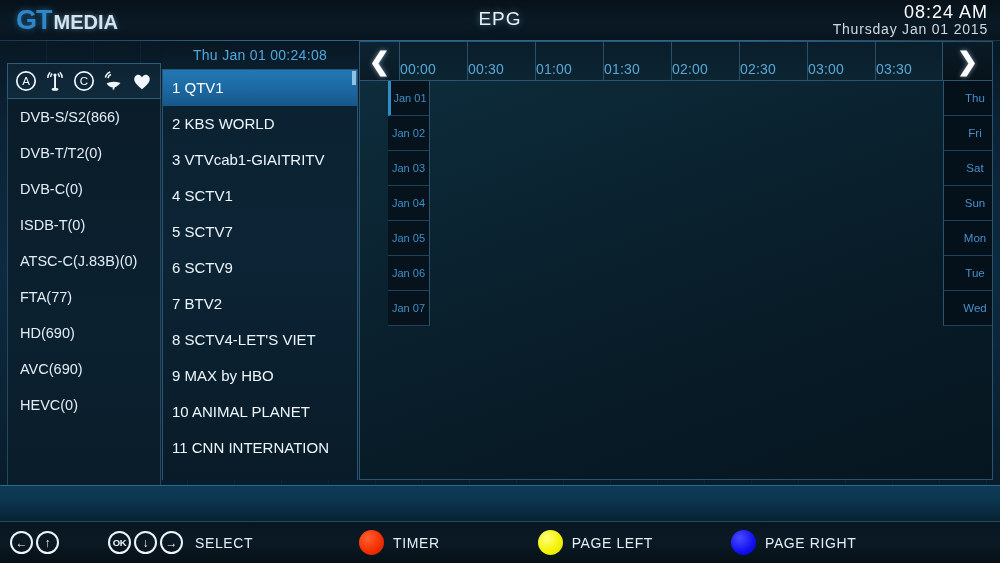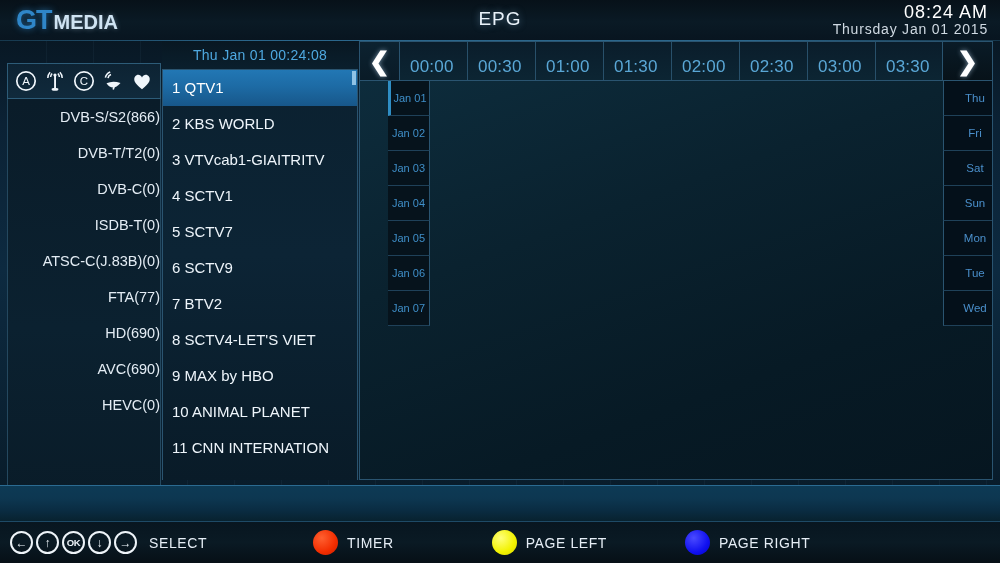--- a/index.html
+++ b/index.html
@@ -119,21 +119,20 @@
   .tuner-icon svg { display: block; }
 
   #filter-list {
     position: relative;
     width: 154px;
     height: 459px;
     background: linear-gradient(180deg, #0a1c29 0%, #0b2130 50%, #091a26 100%);
     border: 1px solid #24485f;
     border-top: none;
     overflow: hidden;
-    text-align: right;
   }
   .filter-row {
     height: 36px;
     line-height: 36px;
     padding-left: 12px;
     font-size: 14.5px;
     color: #e3ecf4;
     white-space: nowrap;
   }
 
@@ -217,22 +216,22 @@
     left: 40px; top: 0;
     right: 50px; height: 38px;
   }
   .time-slot {
     position: absolute;
     top: 0; height: 38px;
     border-right: 1px solid #28506a;
   }
   .time-slot span {
     position: absolute;
-    left: 10px; bottom: 3px;
-    font-size: 17px;
+    left: 0; bottom: 3px;
+    font-size: 14px;
     color: #5aa7d6;
     letter-spacing: .2px;
   }
 
   #grid-body {
     position: relative;
     width: 634px; height: 399px;
     background: linear-gradient(160deg, #0d2c3c 0%, #0a222f 35%, #071a25 70%, #061620 100%);
     border: 1px solid #2a5470;
     border-top: none;
@@ -312,21 +311,21 @@
     width: 23px; height: 23px;
     border: 2px solid #eef4f9;
     border-radius: 50%;
     margin-right: 3px;
     display: flex; align-items: center; justify-content: center;
     color: #eef4f9;
     font-size: 12px;
     font-weight: bold;
     line-height: 1;
   }
-  .key-glyph.ok { font-size: 9.5px; letter-spacing: -.4px; }
+  .key-glyph.ok { font-size: 9.5px; letter-spacing: -.4px; margin-left: 46px; }
   .legend-label {
     font-size: 14px;
     color: #e6eef6;
     letter-spacing: .6px;
     margin-left: 9px;
   }
   .color-dot {
     width: 25px; height: 25px;
     border-radius: 50%;
   }

